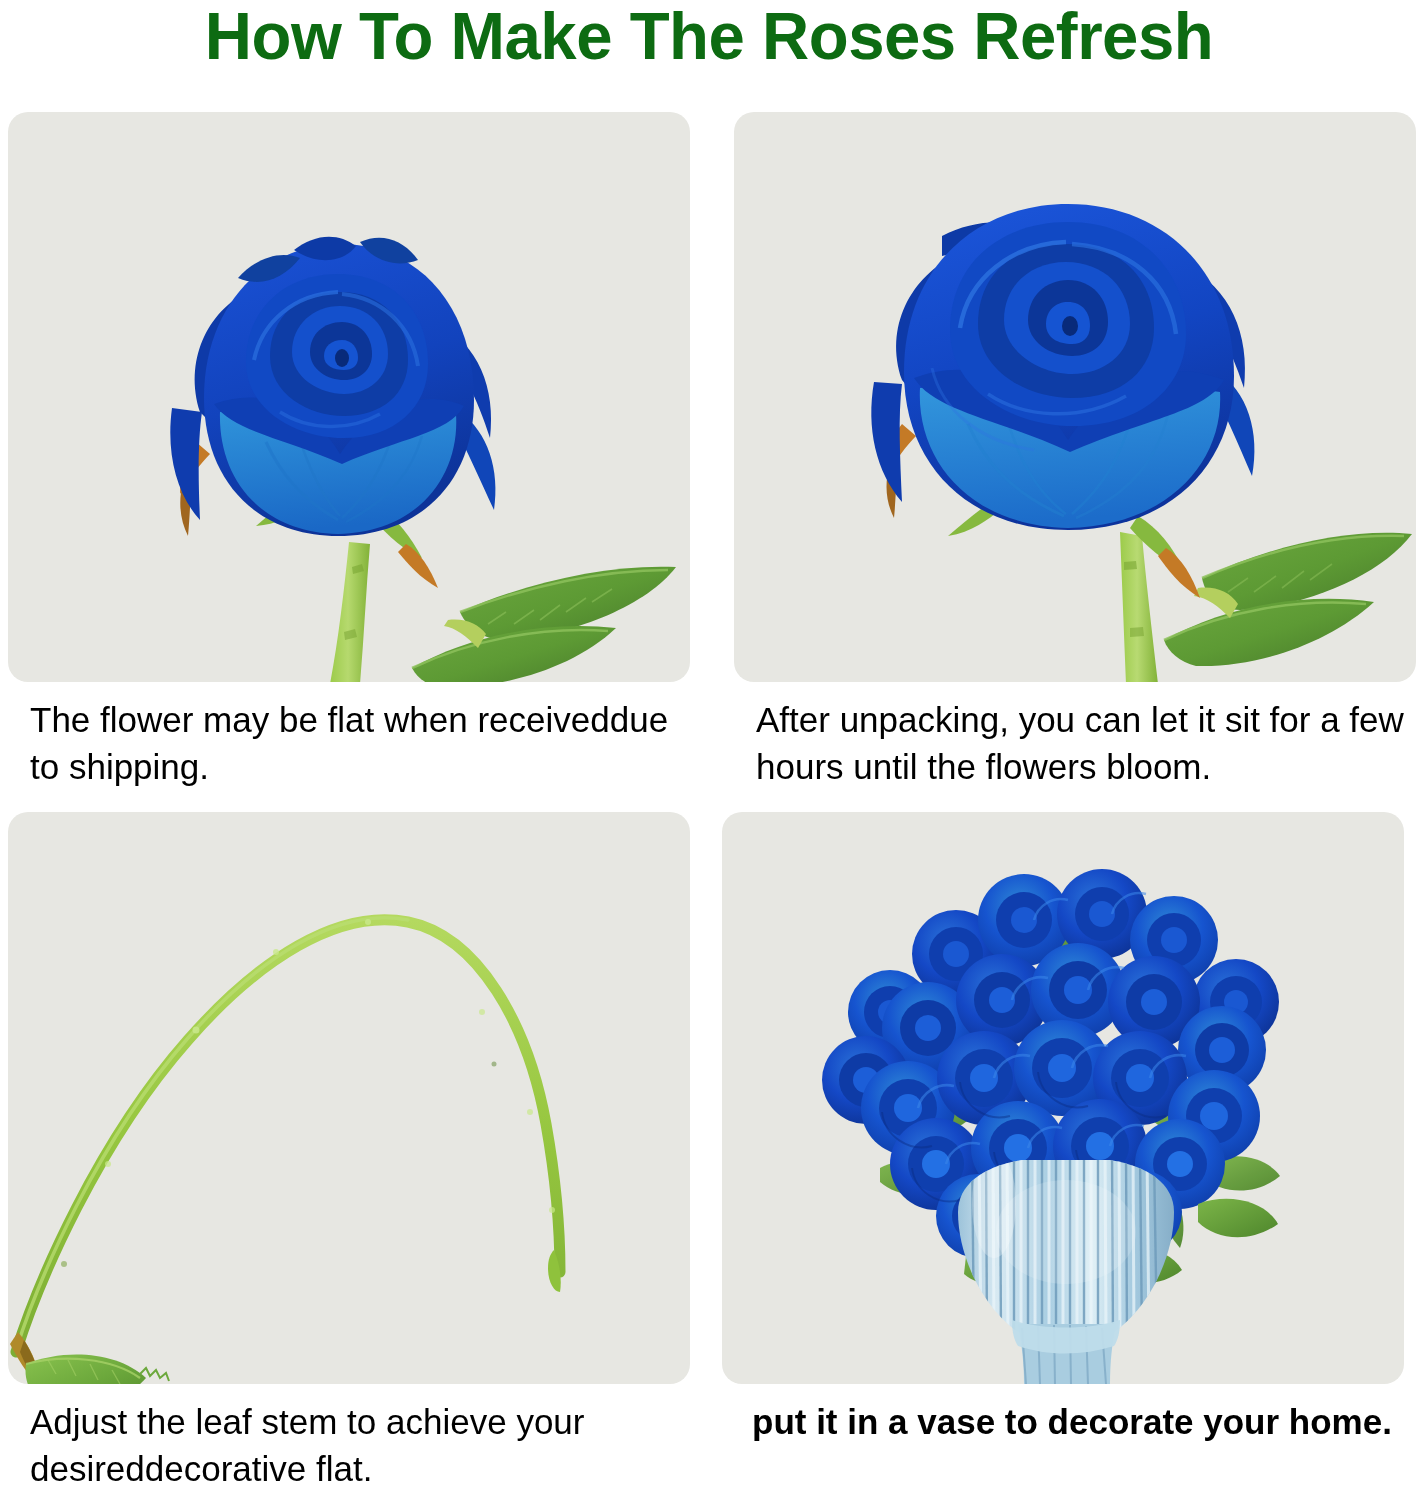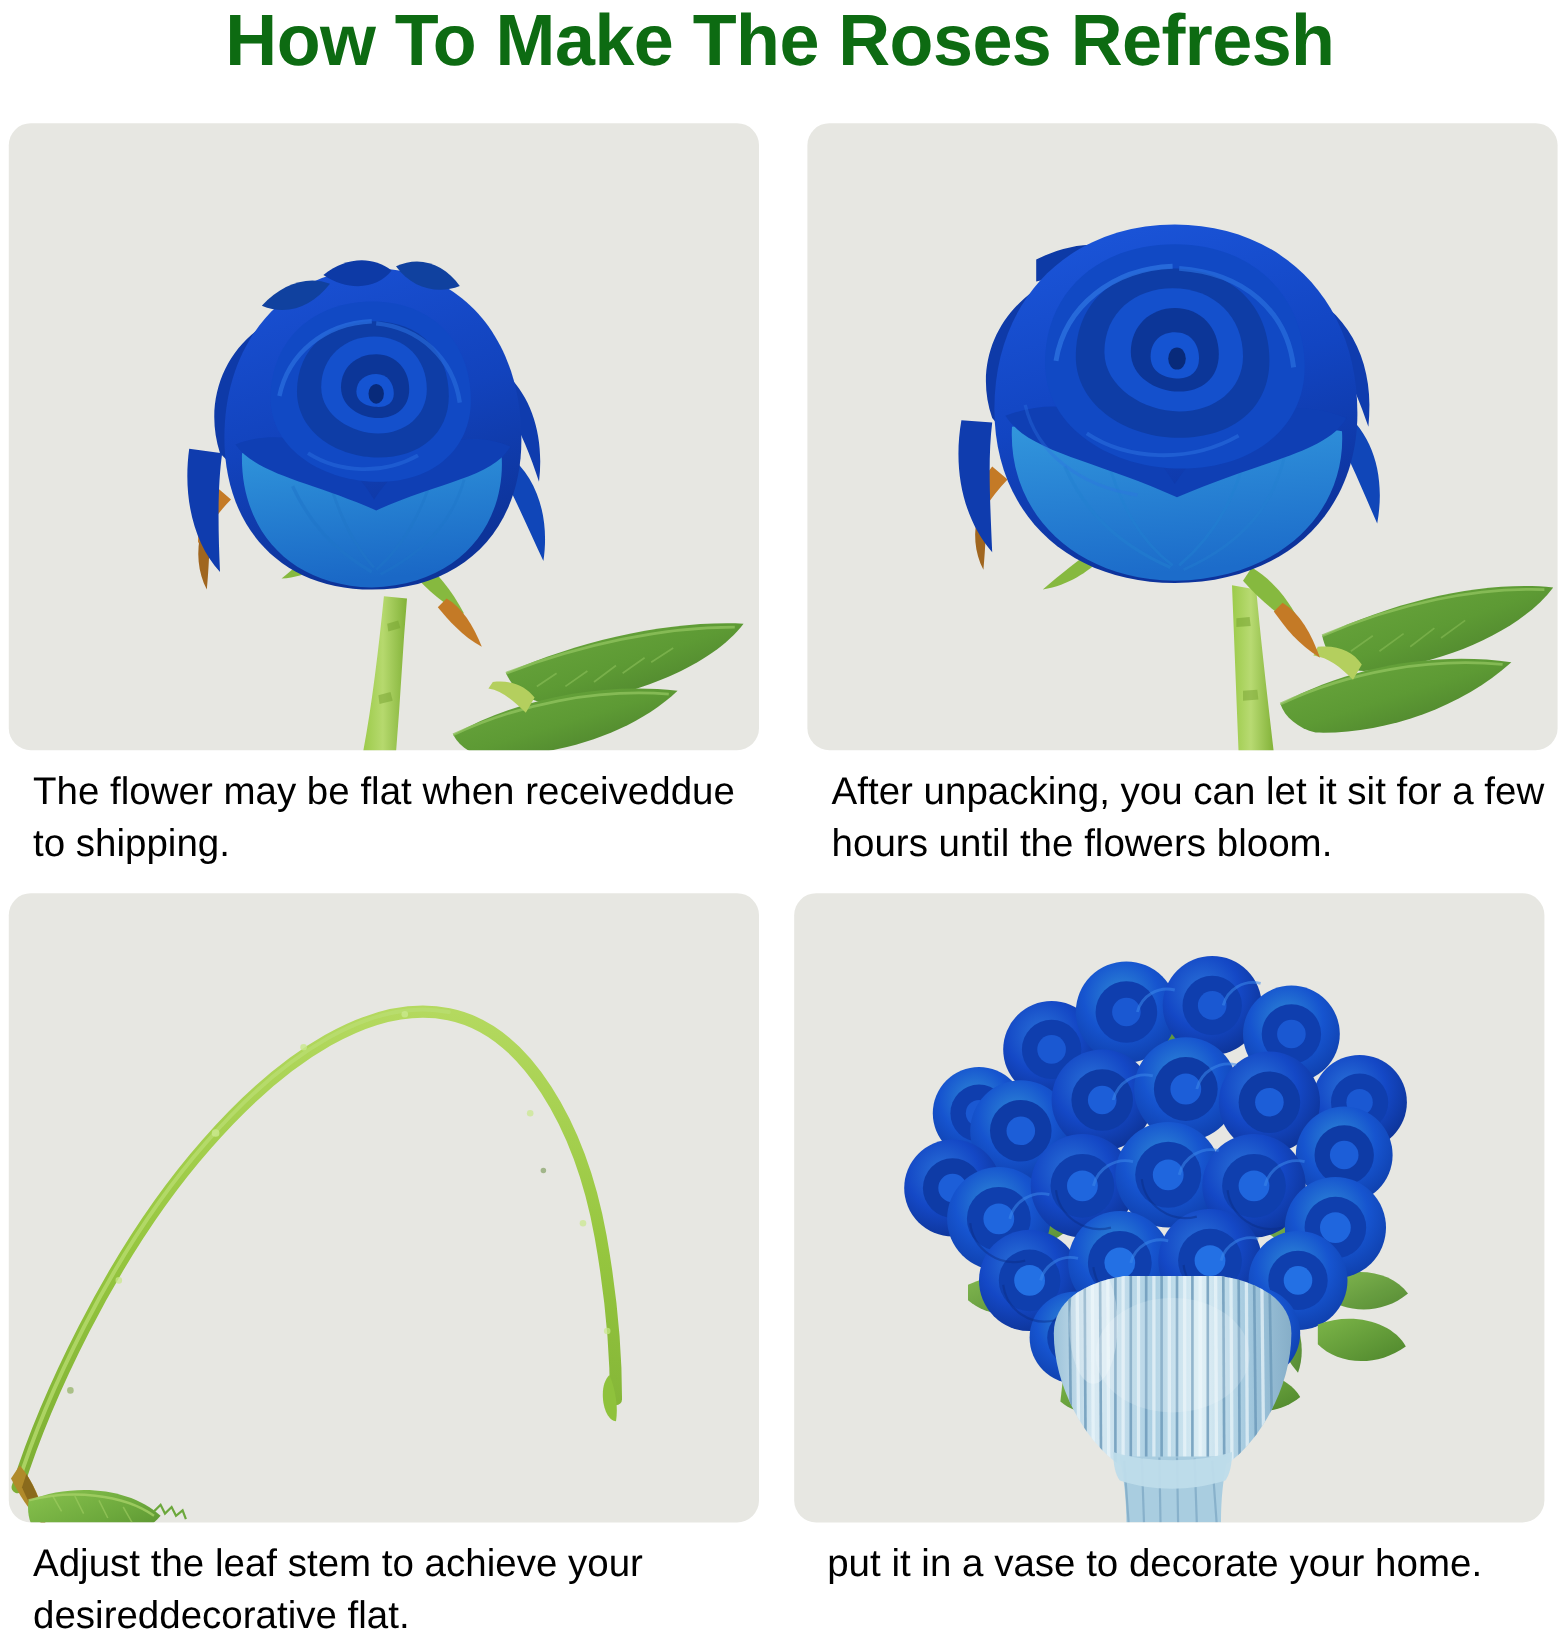--- a/index.html
+++ b/index.html
@@ -62,21 +62,21 @@
   .caption {
     margin-top: 14px;
     font-family: "Liberation Sans", sans-serif;
     font-size: 35px;
     line-height: 47px;
     color: #000000;
     padding-left: 22px;
     padding-right: 6px;
     font-weight: normal;
   }
-  .caption-indent { padding-left: 30px; }
+  .caption-indent { padding-left: 30px; font-weight: bold; }
 
   
   .art { position: absolute; left: 0; top: 0; width: 682px; height: 572px; display: block; }
 </style>
 </head>
 <body>
 
 <div class="page-title">How To Make The Roses Refresh</div>
 
 <div class="grid">

